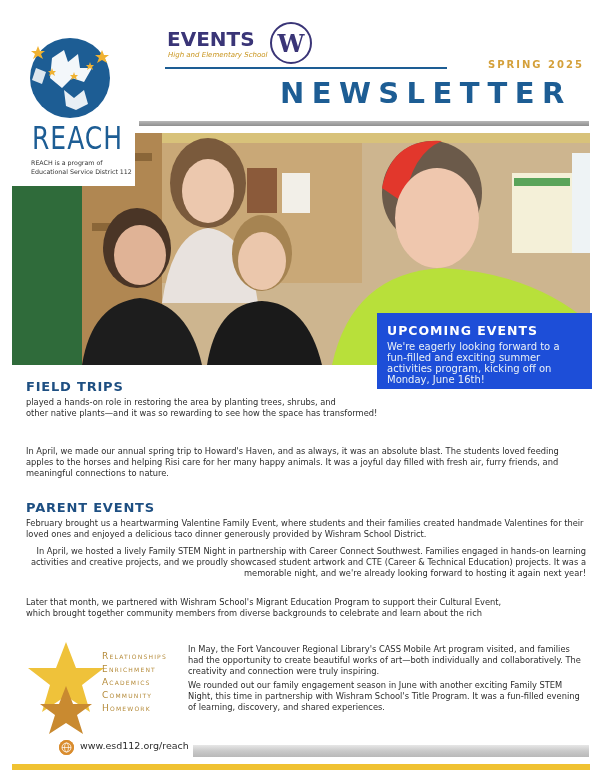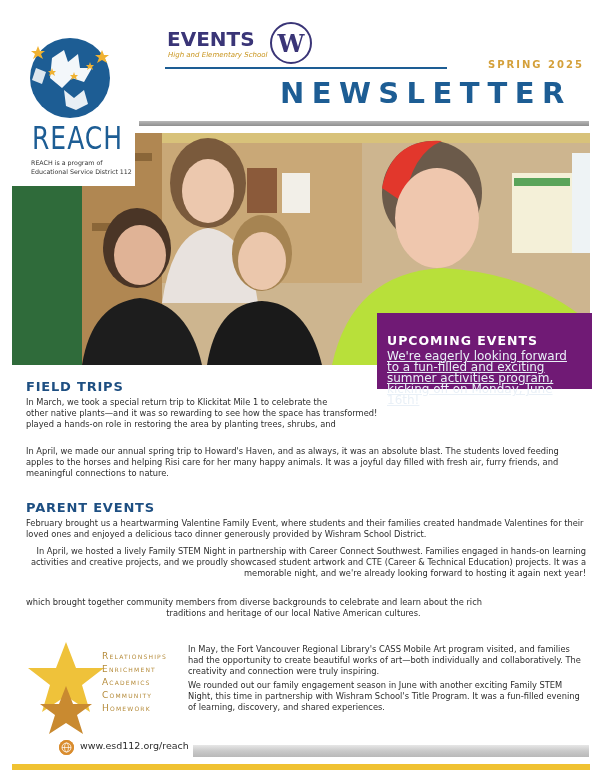--- a/index.html
+++ b/index.html
@@ -19,23 +19,23 @@
   .header-rule { position: absolute; left: 165px; top: 67px; width: 282px; height: 2px; background: #1d5d94; }
   .season { position: absolute; left: 488px; top: 59px; font-size: 10px; font-weight: bold; letter-spacing: 2px; color: #d4a03a; }
   .newsletter-title { position: absolute; left: 280px; top: 76px; font-size: 29px; font-weight: bold; letter-spacing: 7.4px; color: #1d5d94; }
   .photo-rule { position: absolute; left: 139px; top: 121px; width: 450px; height: 5px; background: linear-gradient(#b7b7b7, #8f8f8f); }
 
   
   .photo { position: absolute; left: 12px; top: 133px; width: 578px; height: 232px; overflow: hidden; background: #c8b18a; }
   .photo svg { display: block; }
 
   
-  .upcoming { position: absolute; left: 377px; top: 313px; width: 215px; height: 76px; background: #701a75; color: #fff; padding: 20px 10px 0 10px; z-index: 4; }
+  .upcoming { position: absolute; left: 377px; top: 313px; width: 215px; height: 76px; background: #1d4ed8; color: #fff; padding: 10px 10px 0 10px; z-index: 4; }
   .upcoming h2 { font-size: 12.5px; font-weight: bold; letter-spacing: 1px; margin-bottom: 3px; }
-  .upcoming p { font-size: 12px; line-height: 11px; color: #e9f0f7; text-decoration: underline; }
+  .upcoming p { font-size: 10px; line-height: 11px; color: #e9f0f7; }
 
   
   .section-heading { position: absolute; font-size: 13px; font-weight: bold; letter-spacing: 0.8px; color: #1e4f82; text-align: right; }
   .para { position: absolute; font-size: 8.3px; line-height: 11px; color: #2d2d2d; }
   #field-h { left: 26px; top: 379px; }
   #field-p1 { left: 26px; top: 397px; width: 430px; }
   #field-p2 { left: 26px; top: 446px; width: 555px; }
   #parent-h { left: 26px; top: 500px; }
   #parent-p1 { left: 26px; top: 518px; width: 560px; }
   #parent-p2 { left: 26px; top: 546px; width: 560px; text-align: right; }
@@ -122,32 +122,31 @@
 <div class="newsletter-title">NEWSLETTER</div>
 <div class="photo-rule"></div>
 
 <div class="upcoming">
   <h2>UPCOMING EVENTS</h2>
   <p>We're eagerly looking forward to a fun-filled and exciting summer activities program, kicking off on Monday, June 16th!</p>
 </div>
 
 <div class="section-heading" id="field-h">FIELD TRIPS</div>
 <div class="para" id="field-p1">
-  <div>In March, we took a special return trip to Klickitat Mile 1 to celebrate the</div>
+  <div>played a hands-on role in restoring the area by planting trees, shrubs, and</div>
   <div style="white-space:nowrap">other native plants—and it was so rewarding to see how the space has transformed!</div>
-  <div>played a hands-on role in restoring the area by planting trees, shrubs, and</div>
 </div>
 <div class="para" id="field-p2">In April, we made our annual spring trip to Howard's Haven, and as always, it was an absolute blast. The students loved feeding apples to the horses and helping Risi care for her many happy animals. It was a joyful day filled with fresh air, furry friends, and meaningful connections to nature.</div>
 
 <div class="section-heading" id="parent-h">PARENT EVENTS</div>
 <div class="para" id="parent-p1">February brought us a heartwarming Valentine Family Event, where students and their families created handmade Valentines for their loved ones and enjoyed a delicious taco dinner generously provided by Wishram School District.</div>
 <div class="para" id="parent-p2">In April, we hosted a lively Family STEM Night in partnership with Career Connect Southwest. Families engaged in hands-on learning activities and creative projects, and we proudly showcased student artwork and CTE (Career &amp; Technical Education) projects. It was a memorable night, and we're already looking forward to hosting it again next year!</div>
 <div class="para" id="parent-p3">
+  <div>Later that month, we partnered with Wishram School's Migrant Education Program to support their Cultural Event,</div>
   <div>which brought together community members from diverse backgrounds to celebrate and learn about the rich</div>
-  <span class="center-line">traditions and heritage of our local Native American cultures.</span>
 </div>
 <div class="para" id="parent-p4">In May, the Fort Vancouver Regional Library's CASS Mobile Art program visited, and families had the opportunity to create beautiful works of art—both individually and collaboratively. The creativity and connection were truly inspiring.</div>
 <div class="para" id="parent-p5">We rounded out our family engagement season in June with another exciting Family STEM Night, this time in partnership with Wishram School's Title Program. It was a fun-filled evening of learning, discovery, and shared experiences.</div>
 
 <svg class="stars" viewBox="0 0 80 100">
   <polygon points="40,2 50,28 78,28 56,45 64,72 40,56 16,72 24,45 2,28 30,28" fill="#efc23a"></polygon>
   <polygon points="40,46 47,64 66,64 51,75 57,94 40,83 23,94 29,75 14,64 33,64" fill="#c98a30"></polygon>
 </svg>
 <div class="acrostic">
   <div><span class="cap">R</span><span>ELATIONSHIPS</span></div>

